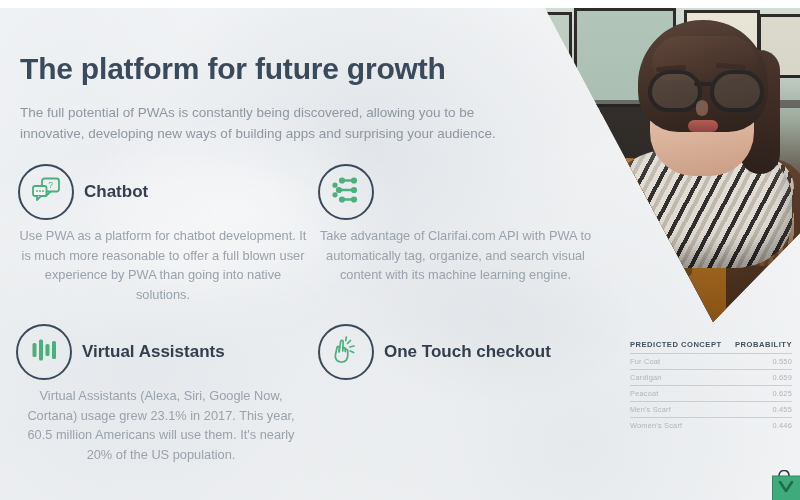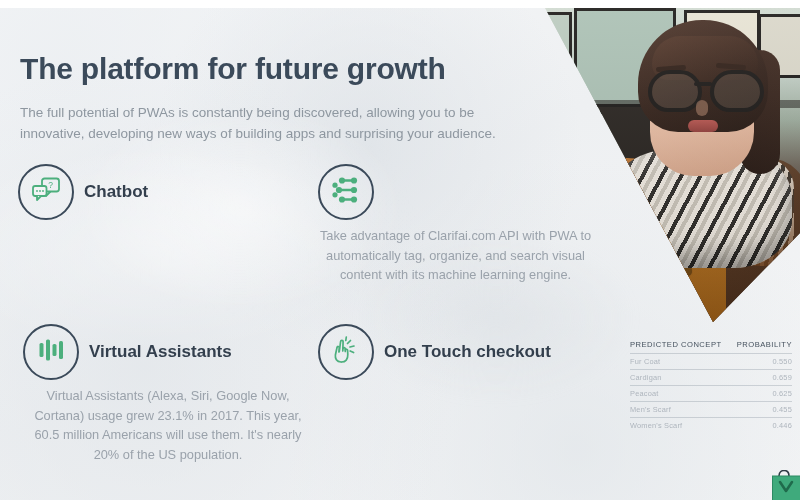--- a/index.html
+++ b/index.html
@@ -93,27 +93,27 @@
   
   .feat{position:absolute;}
   .feat .head{display:flex;align-items:center;}
   .circle{width:52px;height:52px;border-radius:50%;border:2px solid #3b4a5a;
     display:flex;align-items:center;justify-content:center;flex:0 0 auto;background:transparent;}
   .feat .h-title{font-size:17px;font-weight:bold;color:#333f4d;margin-left:10px;white-space:nowrap;}
   .feat .body{margin-top:6px;font-size:12.8px;line-height:19.5px;color:#9aa2ab;text-align:center;}
 
   #feat-chatbot{left:18px;top:156px;width:290px;}
   #feat-visual{left:318px;top:156px;width:275px;}
-  #feat-assistants{left:23px;top:316px;width:290px;}
+  #feat-assistants{left:16px;top:316px;width:290px;}
   #feat-checkout{left:318px;top:316px;width:285px;}
 
   
   .pred{position:absolute;left:630px;top:332px;width:162px;font-size:7.4px;}
   .pred .thead{display:flex;justify-content:space-between;align-items:flex-end;
-    font-weight:normal;color:#44505d;letter-spacing:.5px;padding-bottom:4px;font-size:7.6px;}
+    font-weight:bold;color:#44505d;letter-spacing:.5px;padding-bottom:4px;font-size:7.6px;}
   .pred .row{display:flex;justify-content:space-between;align-items:center;
     border-top:1px solid rgba(120,132,145,.30);padding:3.3px 0 2.6px;color:#aeb5bd;}
   .pred .row .c{letter-spacing:.2px;}
   .pred .row .p{letter-spacing:.2px;}
 
   
   .bag{position:absolute;left:772px;top:462px;width:30px;height:32px;}
 
   .blurmask{position:absolute;left:0;top:130px;width:620px;height:370px;pointer-events:none;
     background:radial-gradient(ellipse 300px 140px at 25% 30%, rgba(255,255,255,.35), rgba(255,255,255,0) 75%);}
@@ -176,20 +176,21 @@
             <rect x="2" y="9" width="13.5" height="10" rx="2.2" fill="#f2f4f5" stroke="#4caf7d" stroke-width="1.8"></rect>
             <path d="M6 19 L6 23 L10 19" fill="#f2f4f5" stroke="#4caf7d" stroke-width="1.8" stroke-linejoin="round"></path>
             <circle cx="6" cy="14" r="0.9" fill="#4caf7d"></circle>
             <circle cx="9" cy="14" r="0.9" fill="#4caf7d"></circle>
             <circle cx="12" cy="14" r="0.9" fill="#4caf7d"></circle>
           </svg>
         </span>
       </div>
       <div class="h-title">Chatbot</div>
     </div>
+    <div class="body">Use PWA as a platform for chatbot development. It is much more reasonable to offer a full blown user experience by PWA than going into native solutions.</div>
   </div>
 
   <div class="feat" id="feat-visual">
     <div class="head">
       <div class="circle">
         <span>
           <svg width="30" height="28" viewBox="0 0 30 28">
             <g stroke="#4caf7d" stroke-width="2.6" stroke-linecap="round">
               <line x1="11" y1="4.5" x2="23" y2="4.5"></line>
               <line x1="8" y1="14" x2="23" y2="14"></line>

